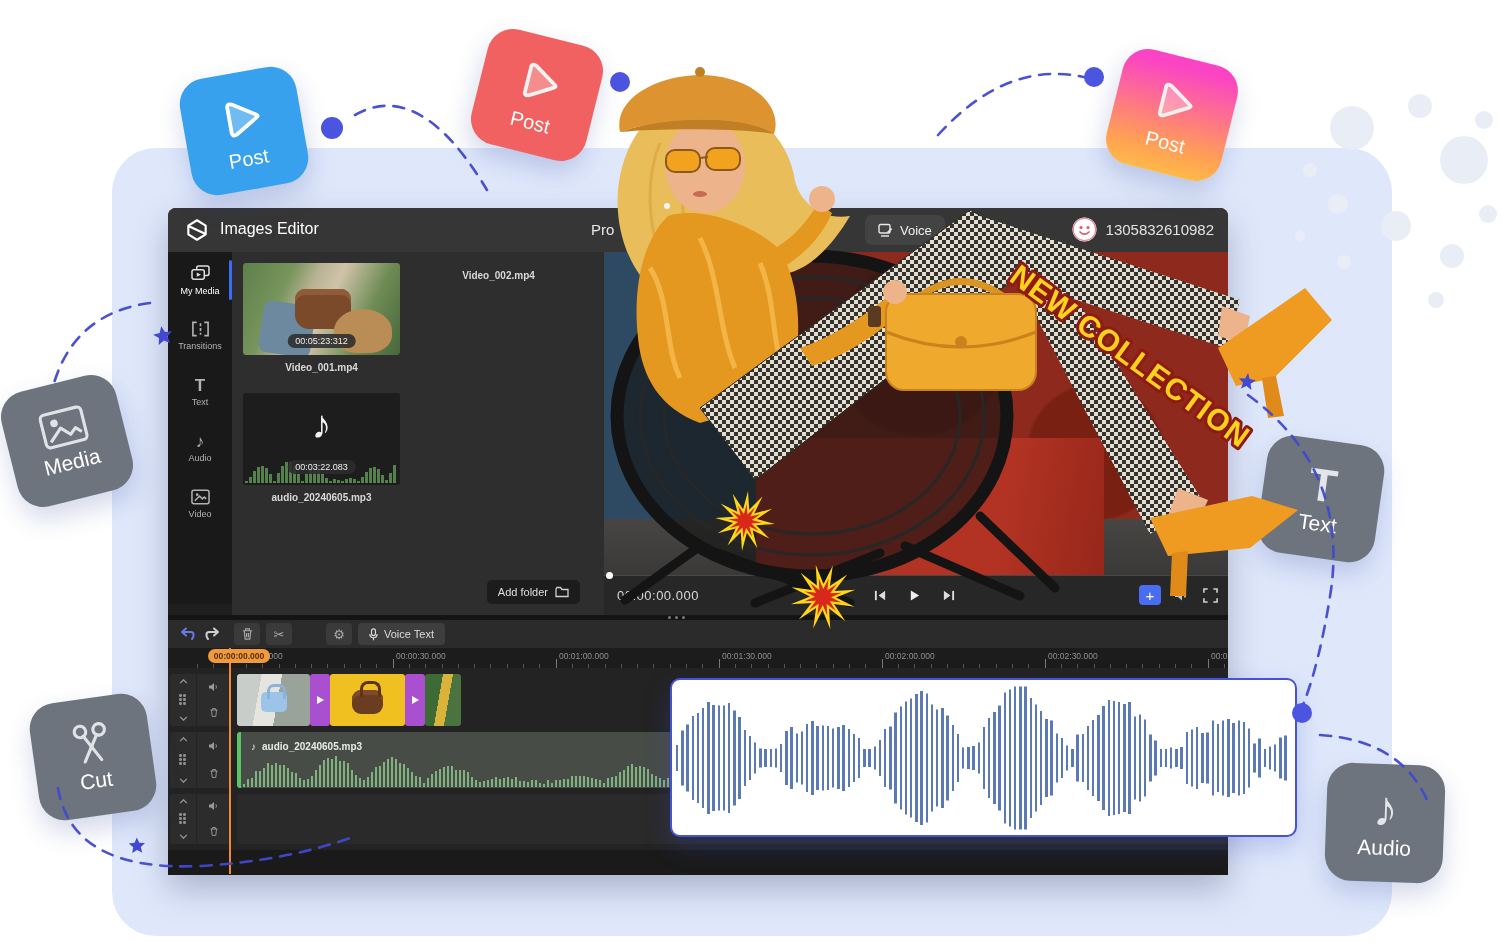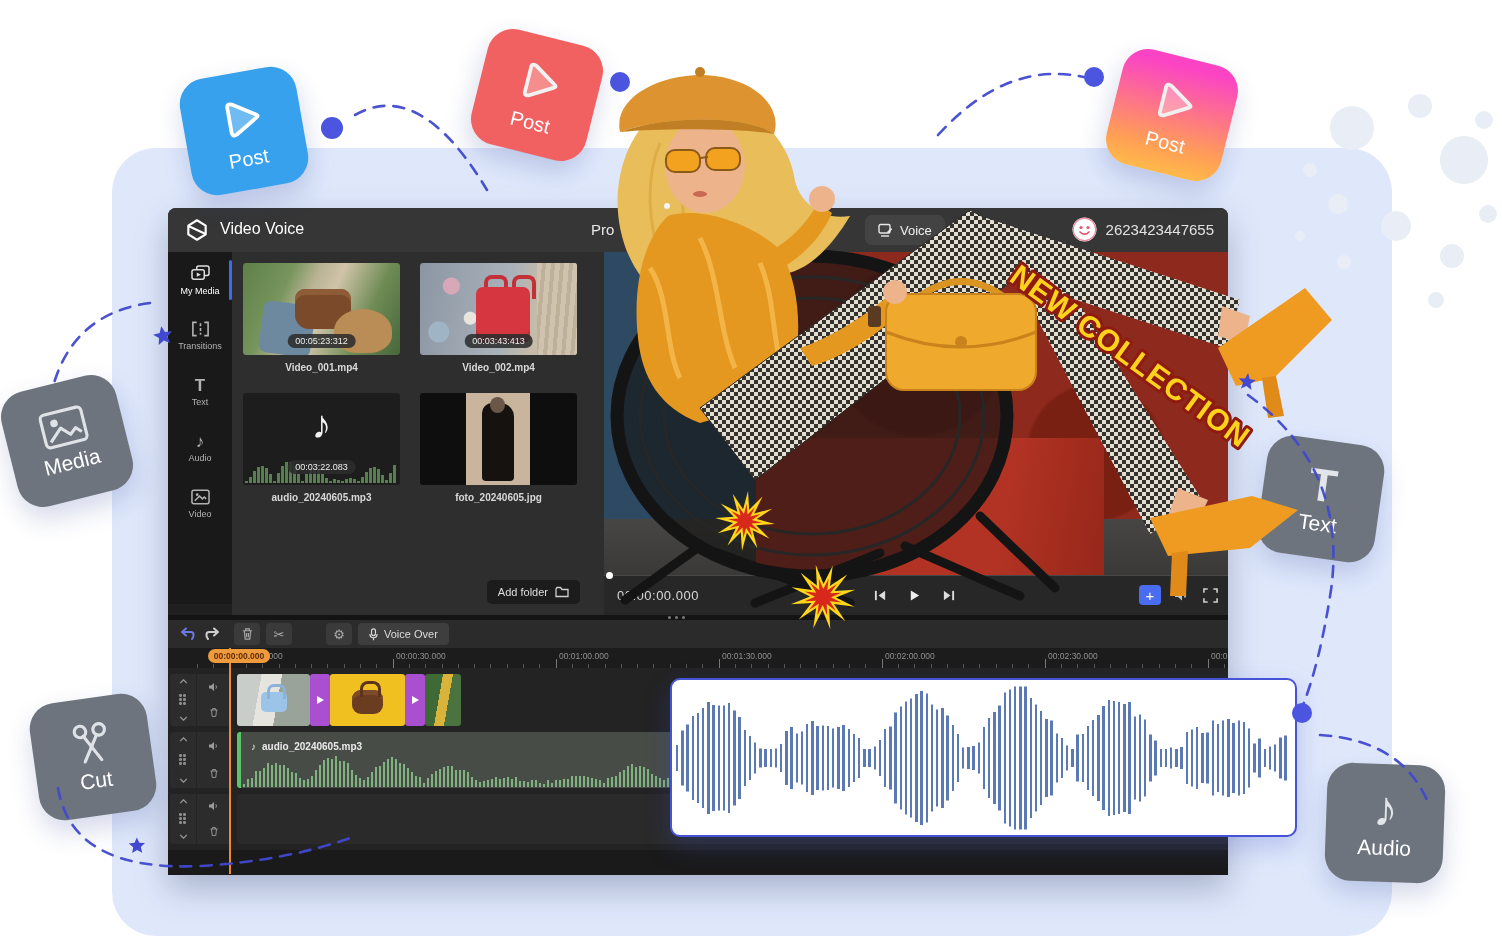--- a/index.html
+++ b/index.html
@@ -143,39 +143,39 @@
     <circle class="bdot" cx="620" cy="82" r="10"></circle>
     <circle class="bdot" cx="1094" cy="77" r="10"></circle>
   </svg>
 
   <div class="editor">
     <div class="ed-header">
       <svg class="logo" width="26" height="26" viewBox="0 0 24 24">
         <path d="M4,8 L12,3 L20,8 L20,16 L12,21 L4,16 Z" fill="none" stroke="#fff" stroke-width="2" stroke-linejoin="round"></path>
         <path d="M4.5,8.5 L19.5,15.5" stroke="#fff" stroke-width="2"></path>
       </svg>
-      <span class="app-title">Video Voice</span>
+      <span class="app-title">Images Editor</span>
       <span class="proj-label">Pro</span>
       <div class="mode-pill">
         <svg width="15" height="14" viewBox="0 0 15 14">
           <rect x="1" y="1.5" width="11" height="8.5" rx="1.5" fill="none" stroke="#e8e8e8" stroke-width="1.4"></rect>
           <path d="M9,9 L13,5 L14.2,6.2 L10.2,10.2 Z" fill="#e8e8e8"></path>
           <path d="M3,13 L11,13" stroke="#e8e8e8" stroke-width="1.4"></path>
         </svg>
         <span>Voice</span>
       </div>
       <div class="user-box">
         <svg width="25" height="25" viewBox="0 0 25 25">
           <circle cx="12.5" cy="12.5" r="12" fill="#fff"></circle>
           <circle cx="9" cy="10.5" r="1.6" fill="#e2566e"></circle>
             <circle cx="16" cy="10.5" r="1.6" fill="#e2566e"></circle>
           <path d="M8,15 Q12.5,19.5 17,15" fill="none" stroke="#e2566e" stroke-width="1.7" stroke-linecap="round"></path>
           <circle cx="12.5" cy="12.5" r="11.2" fill="none" stroke="#e8899b" stroke-width="1.2"></circle>
         </svg>
-        <span>2623423447655</span>
+        <span>1305832610982</span>
       </div>
     </div>
 
     <div class="sidebar">
       <div class="sb-item active">
         <svg width="19" height="17" viewBox="0 0 20 18">
           <rect x="6" y="1" width="13" height="10" rx="2" fill="none" stroke="#dedede" stroke-width="1.6"></rect>
           <rect x="1" y="5" width="13" height="10" rx="2" fill="#191919" stroke="#dedede" stroke-width="1.6"></rect>
           <path d="M6,8 L10.5,10.2 L6,12.4 Z" fill="#dedede"></path>
         </svg>
@@ -211,28 +211,20 @@
         <div class="thumb">
           <div class="v1-bg"></div>
           <div class="v1-jeans"></div>
           <div class="v1-bag"></div>
           <div class="v1-hat"></div>
           <span class="dur">00:05:23:312</span>
         </div>
         <div class="mname">Video_001.mp4</div>
       </div>
       <div class="m-item" style="left:188px;top:11px;">
-        <div class="thumb">
-          <div class="v2-bg"></div>
-          <div class="v2-coat"></div>
-          <div class="v2-handle"></div>
-            <div class="v2-handle2"></div>
-          <div class="v2-bag"></div>
-          <span class="dur">00:03:43:413</span>
-        </div>
         <div class="mname">Video_002.mp4</div>
       </div>
       <div class="m-item" style="left:11px;top:141px;">
         <div class="thumb" style="background:#1d1d1d;">
           <span class="au-note">♪</span>
           <div class="th-wave" id="thumb-wave">
               <i style="left: 0px; width: 2.5px; background: rgb(86, 128, 78); height: 2px; bottom: 0px;"></i>
               <i style="left: 4px; width: 2.5px; background: rgb(86, 128, 78); height: 6px; bottom: 0px;"></i>
               <i style="left: 8px; width: 2.5px; background: rgb(86, 128, 78); height: 12px; bottom: 0px;"></i>
               <i style="left: 12px; width: 2.5px; background: rgb(86, 128, 78); height: 16px; bottom: 0px;"></i>
@@ -268,28 +260,20 @@
               <i style="left: 132px; width: 2.5px; background: rgb(86, 128, 78); height: 14px; bottom: 0px;"></i>
               <i style="left: 136px; width: 2.5px; background: rgb(86, 128, 78); height: 8px; bottom: 0px;"></i>
               <i style="left: 140px; width: 2.5px; background: rgb(86, 128, 78); height: 3px; bottom: 0px;"></i>
               <i style="left: 144px; width: 2.5px; background: rgb(86, 128, 78); height: 10px; bottom: 0px;"></i>
               <i style="left: 148px; width: 2.5px; background: rgb(86, 128, 78); height: 18px; bottom: 0px;"></i>
             </div>
           <span class="dur" style="bottom:11px;">00:03:22.083</span>
         </div>
         <div class="mname">audio_20240605.mp3</div>
       </div>
-      <div class="m-item" style="left:188px;top:141px;">
-        <div class="thumb" style="background:#0e0e0e;">
-          <div class="foto-strip"></div>
-          <div class="foto-fig"></div>
-          <div class="foto-head"></div>
-        </div>
-        <div class="mname">foto_20240605.jpg</div>
-      </div>
       <div class="add-folder">
         <span>Add folder</span>
         <svg width="14" height="12" viewBox="0 0 14 12">
           <path d="M1,3 L1,10.5 H13 V3.5 H7 L5.5,1.5 H2 Z" fill="none" stroke="#cfcfcf" stroke-width="1.3"></path>
         </svg>
       </div>
     </div>
 
     <div class="preview">
       <div class="pv-red"></div>
@@ -354,21 +338,21 @@
             <path d="M2,4 H12 M5,4 V2 H9 V4 M3.5,4 L4.5,13 H9.5 L10.5,4 M6,6.5 V11 M8,6.5 V11" fill="none" stroke="#a5a5a5" stroke-width="1.3"></path>
           </svg>
       </div>
       <div class="tb-btn">✂</div>
       <div class="tb-btn" style="margin-left:28px;">⚙</div>
       <div class="vo-pill">
         <svg width="9" height="13" viewBox="0 0 10 14">
           <rect x="2.8" y="0.8" width="4.4" height="7.4" rx="2.2" fill="none" stroke="#dcdcdc" stroke-width="1.3"></rect>
           <path d="M1,6.5 C1,12 9,12 9,6.5 M5,11 V13.3" fill="none" stroke="#dcdcdc" stroke-width="1.3"></path>
         </svg>
-        <span>Voice Over</span>
+        <span>Voice Text</span>
       </div>
     </div>
 
     <div class="ruler" id="ruler">
         <i class="tick" style="left: 29px; height: 4.5px;"></i>
         <i class="tick" style="left: 45.3px; height: 4.5px;"></i>
         <i class="tick major" style="left: 61.6px; height: 9px;"></i>
         <i class="tick" style="left: 77.9px; height: 4.5px;"></i>
         <i class="tick" style="left: 94.2px; height: 4.5px;"></i>
         <i class="tick" style="left: 110.5px; height: 4.5px;"></i>

